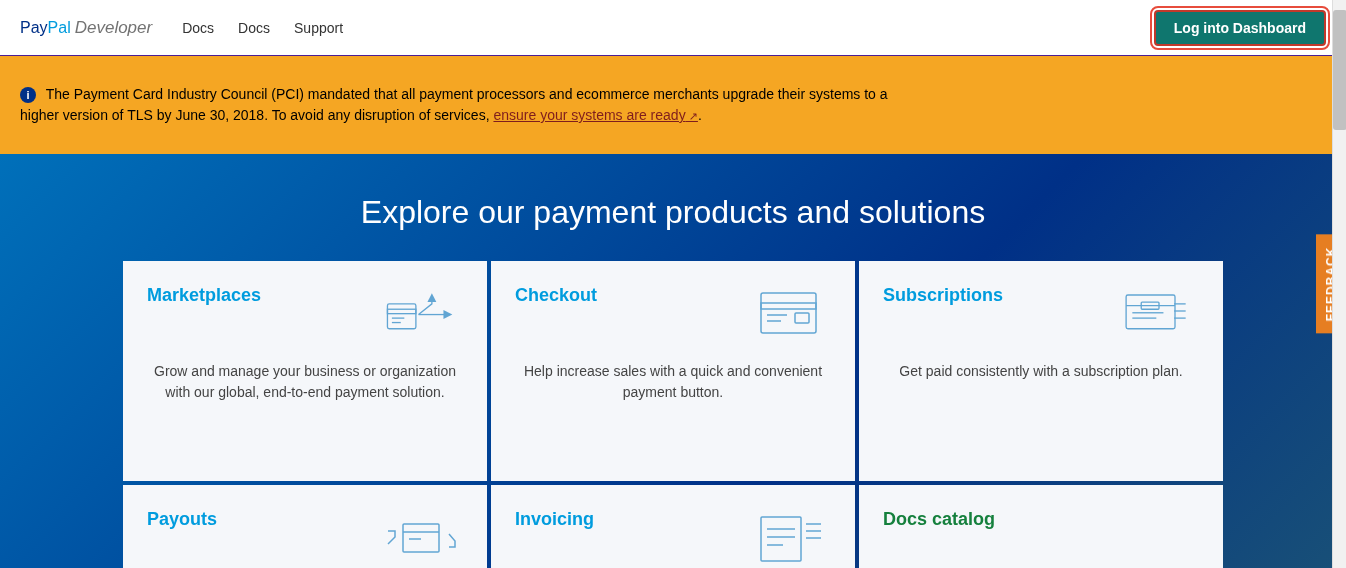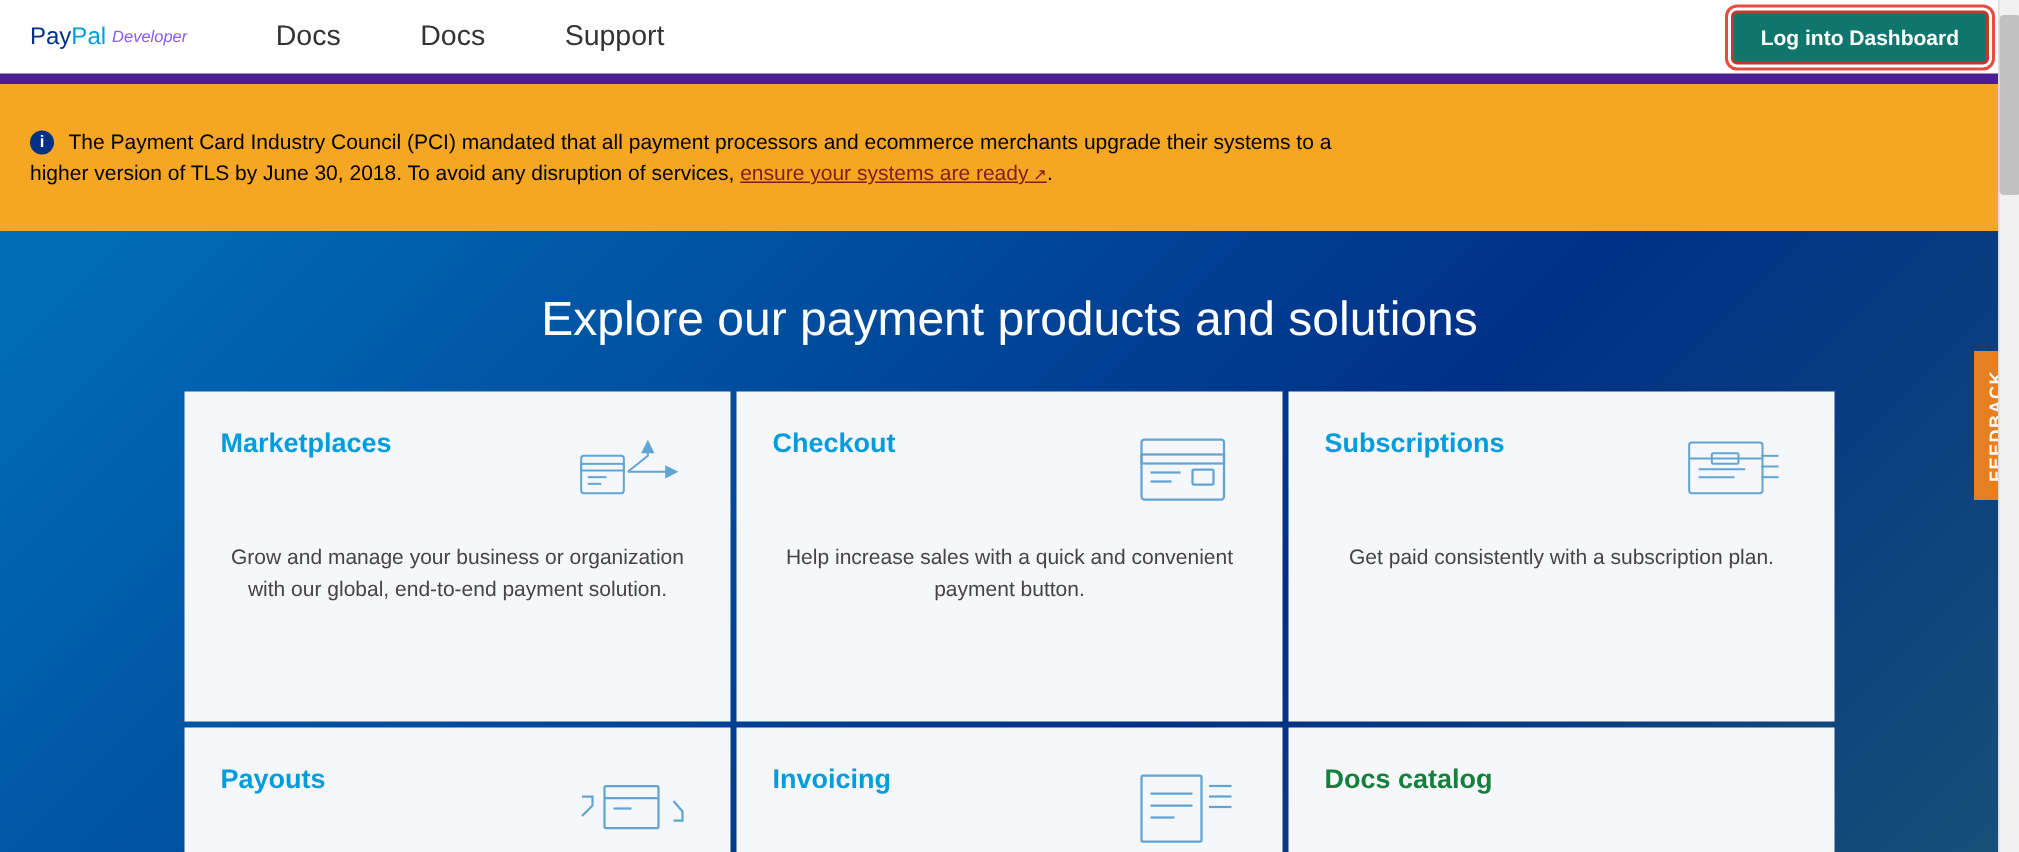--- a/index.html
+++ b/index.html
@@ -5,48 +5,47 @@
     * { margin: 0; padding: 0; box-sizing: border-box; }
     body { font-family: Arial, sans-serif; width: 1346px; overflow-x: hidden; }
 
     
     .navbar {
       display: flex;
       align-items: center;
       background: #fff;
       padding: 0 20px;
       height: 56px;
-      border-bottom: 7px solid #4c1d95;
+      border-bottom: 1px solid #4c1d95;
       position: relative;
       z-index: 10;
     }
     .navbar-logo {
       display: flex;
       align-items: center;
       margin-right: 30px;
     }
     .logo-pay { color: #003087; }
     .logo-pal { color: #009cde; }
     .logo-developer {
-      font-size: 11px;
-      color: #8b5cf6;
+      font-size: 17px;
+      color: #737373;
       margin-left: 4px;
       font-style: italic;
     }
     .nav-links {
       display: flex;
       gap: 24px;
       align-items: center;
     }
     .nav-link {
       color: #333;
       text-decoration: none;
-      font-size: 19px;
-      cursor: pointer;
-      margin-left: 29px;
+      font-size: 14px;
+      cursor: pointer;
     }
     .search-box {
       margin-left: 20px;
       border: 1px solid #ccc;
       border-radius: 4px;
       padding: 6px 14px;
       font-size: 14px;
       color: #666;
       width: 210px;
       outline: none;

